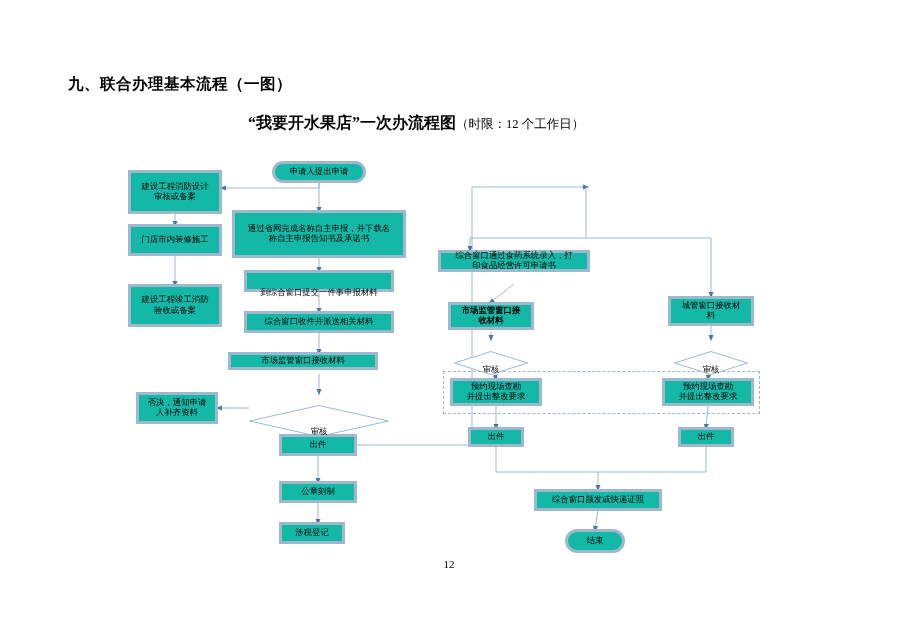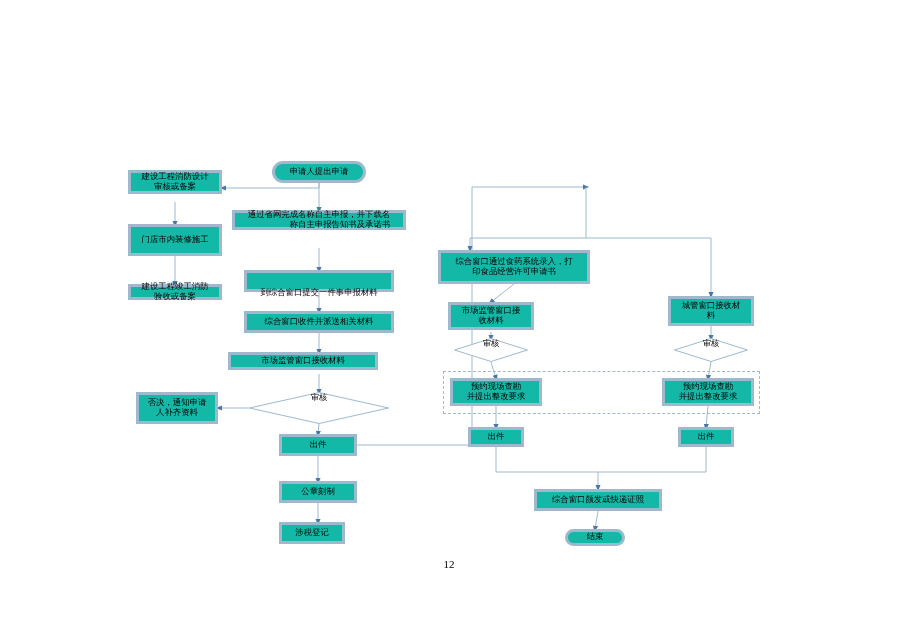--- a/index.html
+++ b/index.html
@@ -36,40 +36,45 @@
     position:absolute;box-sizing:border-box;
     border:3px solid #eab308;background:#14b8a6;
     display:flex;align-items:center;justify-content:center;
     text-align:center;line-height:1.25;
     font-size:8.4px;font-family:"Liberation Serif","DejaVu Serif",serif;
     color:#000;padding:1px 2px;
   }
   .node.term{border-radius:40px;}
   .diamond{
     position:absolute;box-sizing:border-box;
-    display:flex;align-items:flex-start;justify-content:center;
+    display:flex;align-items:flex-end;justify-content:center;
     font-size:8.4px;text-align:center;color:#000;
     font-family:Liberation Sans, sans-serif;
+    margin-top:13px;
   }
   .diamond .dshape{
     position:absolute;left:0;top:0;width:100%;height:100%;
   }
   .diamond span{position:relative;z-index:2;}
 
   .dashgroup{
     position:absolute;box-sizing:border-box;
     border:1px dashed #9eb9cd;background:transparent;
   }
 </style>
 </head>
 <body>
 
 <div class="page">
 
-
+  <div id="section-heading">九、联合办理基本流程（一图）</div>
+
+  <div id="chart-title">
+    <span>“我要开水果店”一次办流程图</span><span class="limit">（时限：12 个工作日）</span>
+  </div>
 
   <div id="flow">
     <svg id="wires" viewBox="0 0 898 634">
         <defs>
           <marker id="ah" markerWidth="7" markerHeight="7" refX="3.2" refY="3" orient="auto">
             <path d="M0,0.4 L6.4,3 L0,5.6 Z" fill="#4a77a8"></path>
           </marker>
         </defs>
         <polyline points="319,183 319,188 230,188 223,188" fill="none" stroke="#9eb9cd" stroke-width="1" marker-end="url(#ah)"></polyline>
         <polyline points="319,183 319,210" fill="none" stroke="#9eb9cd" stroke-width="1" marker-end="url(#ah)"></polyline>
@@ -98,32 +103,32 @@
         <polyline points="708,406 706,427" fill="none" stroke="#9eb9cd" stroke-width="1" marker-end="url(#ah)"></polyline>
         <polyline points="496,447 496,472 706,472 706,447" fill="none" stroke="#9eb9cd" stroke-width="1"></polyline>
         <polyline points="598,472 598,488" fill="none" stroke="#9eb9cd" stroke-width="1" marker-end="url(#ah)"></polyline>
         <polyline points="598,511 595,529" fill="none" stroke="#9eb9cd" stroke-width="1" marker-end="url(#ah)"></polyline>
       </svg>
     <div id="nodes">
         <div class="dashgroup" style="left: 443px; top: 371px; width: 317px; height: 43px; border-color: rgb(158, 185, 205);"></div>
         <div class="node term" style="left: 272px; top: 161px; width: 94px; height: 22px; border-color: rgb(158, 185, 205);">
           <div style="white-space: pre-line;">申请人提出申请</div>
         </div>
-        <div class="node" style="left: 128px; top: 170px; width: 94px; height: 24px; border-color: rgb(158, 185, 205);">
+        <div class="node" style="left: 128px; top: 170px; width: 94px; height: 44px; border-color: rgb(158, 185, 205);">
           <div style="white-space: pre-line;">建设工程消防设计
 审核或备案</div>
         </div>
         <div class="node" style="left: 128px; top: 224px; width: 94px; height: 32px; border-color: rgb(158, 185, 205);">
           <div style="white-space: pre-line;">门店市内装修施工</div>
         </div>
-        <div class="node" style="left: 128px; top: 284px; width: 94px; height: 16px; border-color: rgb(158, 185, 205);">
+        <div class="node" style="left: 128px; top: 284px; width: 94px; height: 43px; border-color: rgb(158, 185, 205);">
           <div style="white-space: pre-line;">建设工程竣工消防
 验收或备案</div>
         </div>
-        <div class="node" style="left: 232px; top: 210px; width: 174px; height: 20px; border-color: rgb(158, 185, 205); text-align: right;">
+        <div class="node" style="left: 232px; top: 210px; width: 174px; height: 48px; border-color: rgb(158, 185, 205);">
           <div style="white-space: pre-line;">通过省网完成名称自主申报，并下载名
 称自主申报告知书及承诺书</div>
         </div>
         <div class="node" style="left: 244px; top: 270px; width: 150px; height: 22px; border-color: rgb(158, 185, 205);">
           <div style="white-space: pre-line; margin-top: 24px;">到综合窗口提交一件事申报材料</div>
         </div>
         <div class="node" style="left: 244px; top: 311px; width: 150px; height: 22px; border-color: rgb(158, 185, 205);">
           <div style="white-space: pre-line;">综合窗口收件并派送相关材料</div>
         </div>
         <div class="node" style="left: 228px; top: 352px; width: 150px; height: 18px; border-color: rgb(158, 185, 205);">
@@ -141,25 +146,25 @@
         </div>
         <div class="node" style="left: 279px; top: 434px; width: 78px; height: 22px; border-color: rgb(158, 185, 205);">
           <div style="white-space: pre-line;">出件</div>
         </div>
         <div class="node" style="left: 279px; top: 481px; width: 78px; height: 22px; border-color: rgb(158, 185, 205);">
           <div style="white-space: pre-line;">公章刻制</div>
         </div>
         <div class="node" style="left: 279px; top: 522px; width: 66px; height: 22px; border-color: rgb(158, 185, 205);">
           <div style="white-space: pre-line;">涉税登记</div>
         </div>
-        <div class="node" style="left: 438px; top: 250px; width: 152px; height: 34px; border-color: rgb(158, 185, 205);">
+        <div class="node" style="left: 438px; top: 250px; width: 152px; height: 22px; border-color: rgb(158, 185, 205);">
           <div style="white-space: pre-line;">综合窗口通过食药系统录入，打
 印食品经营许可申请书</div>
         </div>
-        <div class="node" style="left: 448px; top: 302px; width: 86px; height: 28px; border-color: rgb(158, 185, 205);">
+        <div class="node" style="left: 448px; top: 302px; width: 86px; height: 28px; border-color: rgb(158, 185, 205); font-weight: bold;">
           <div style="white-space: pre-line;">市场监管窗口接
 收材料</div>
         </div>
         <div class="diamond" style="left: 454px; top: 338px; width: 74px; height: 24px;">
           <svg class="dshape" viewBox="0 0 74 24" preserveAspectRatio="none">
             <polygon points="37,0.5 73.5,12 37,23.5 0.5,12" fill="#ffffff" stroke="#9eb9cd" stroke-width="1"></polygon>
           </svg>
           <span>审核</span>
         </div>
         <div class="node" style="left: 450px; top: 378px; width: 92px; height: 28px; border-color: rgb(158, 185, 205);">
@@ -182,20 +187,20 @@
         <div class="node" style="left: 662px; top: 378px; width: 92px; height: 28px; border-color: rgb(158, 185, 205);">
           <div style="white-space: pre-line;">预约现场查勘
 并提出整改要求</div>
         </div>
         <div class="node" style="left: 678px; top: 427px; width: 56px; height: 20px; border-color: rgb(158, 185, 205);">
           <div style="white-space: pre-line;">出件</div>
         </div>
         <div class="node" style="left: 534px; top: 489px; width: 128px; height: 22px; border-color: rgb(158, 185, 205);">
           <div style="white-space: pre-line;">综合窗口颜发或快递证照</div>
         </div>
-        <div class="node term" style="left: 565px; top: 529px; width: 60px; height: 17px; border-color: rgb(158, 185, 205);">
+        <div class="node term" style="left: 565px; top: 529px; width: 60px; height: 24px; border-color: rgb(158, 185, 205);">
           <div style="white-space: pre-line;">结束</div>
         </div>
       </div>
   </div>
 
   <div id="page-number">12</div>
 </div>
 
 </body></html>

